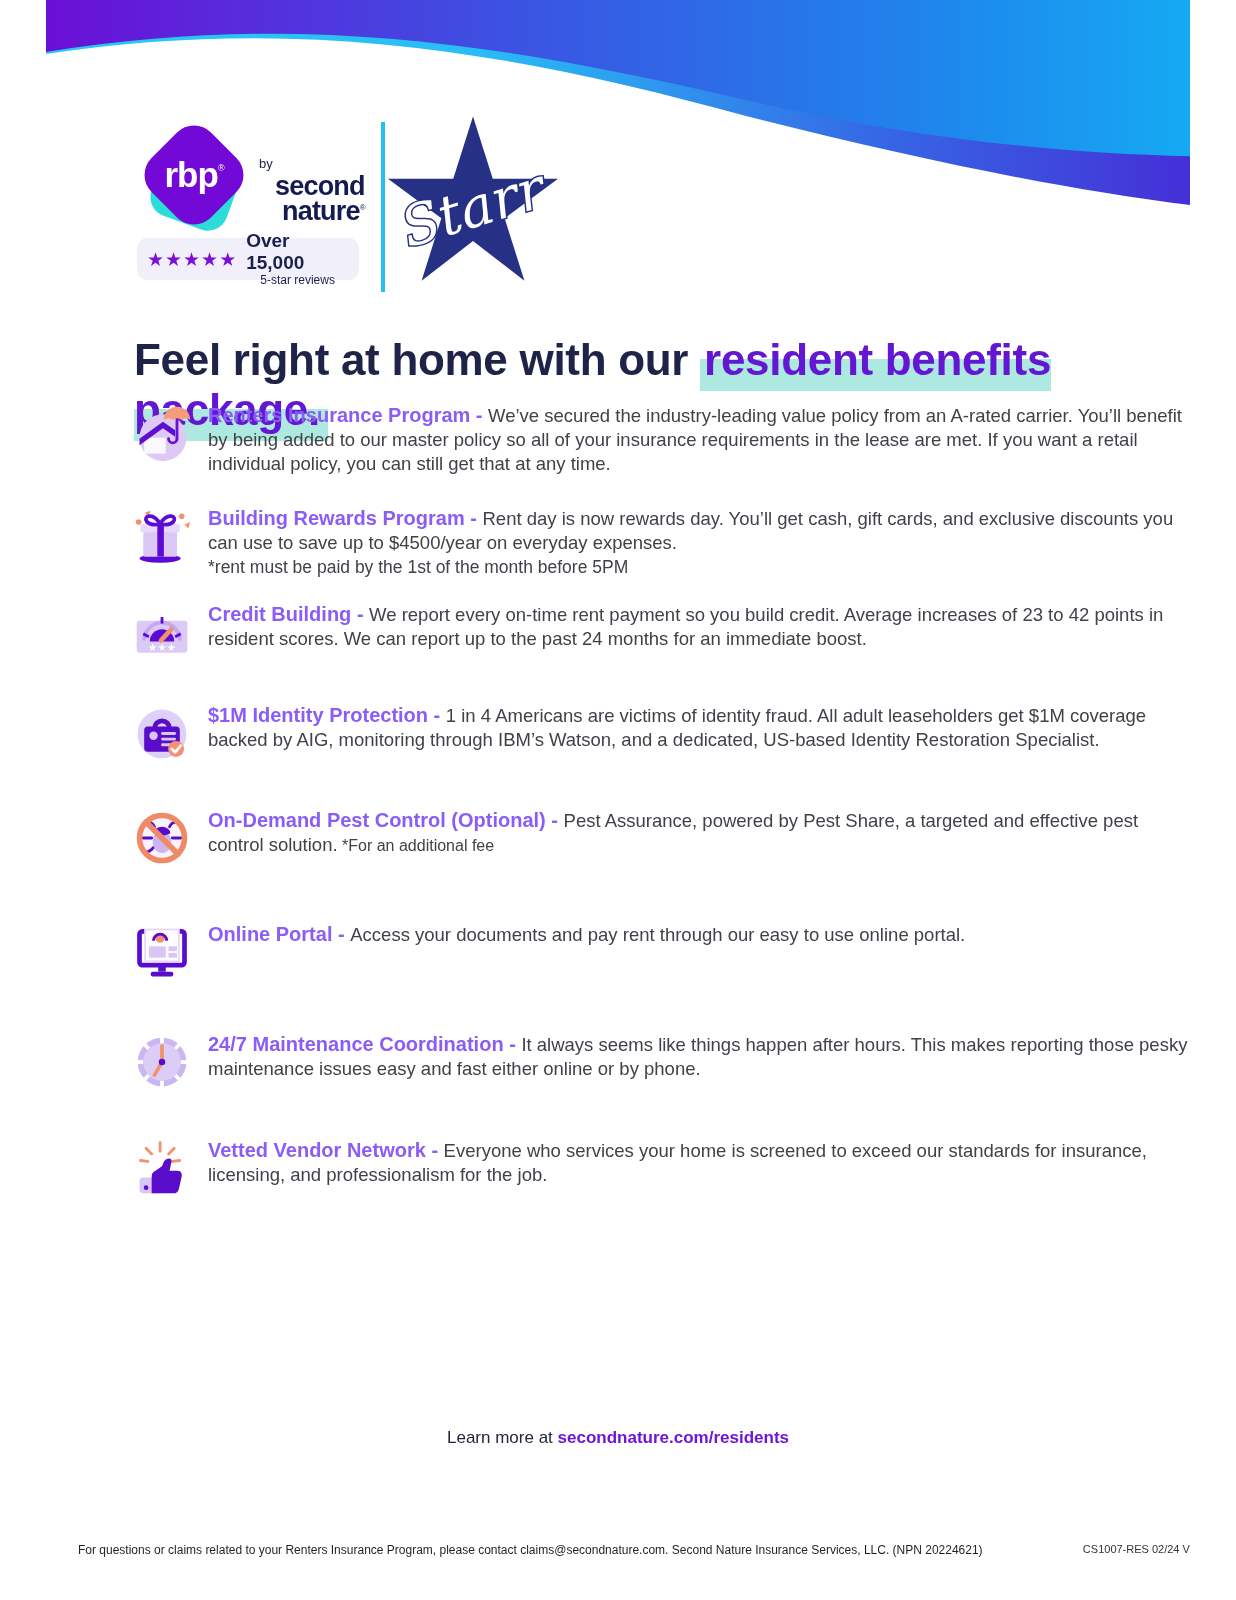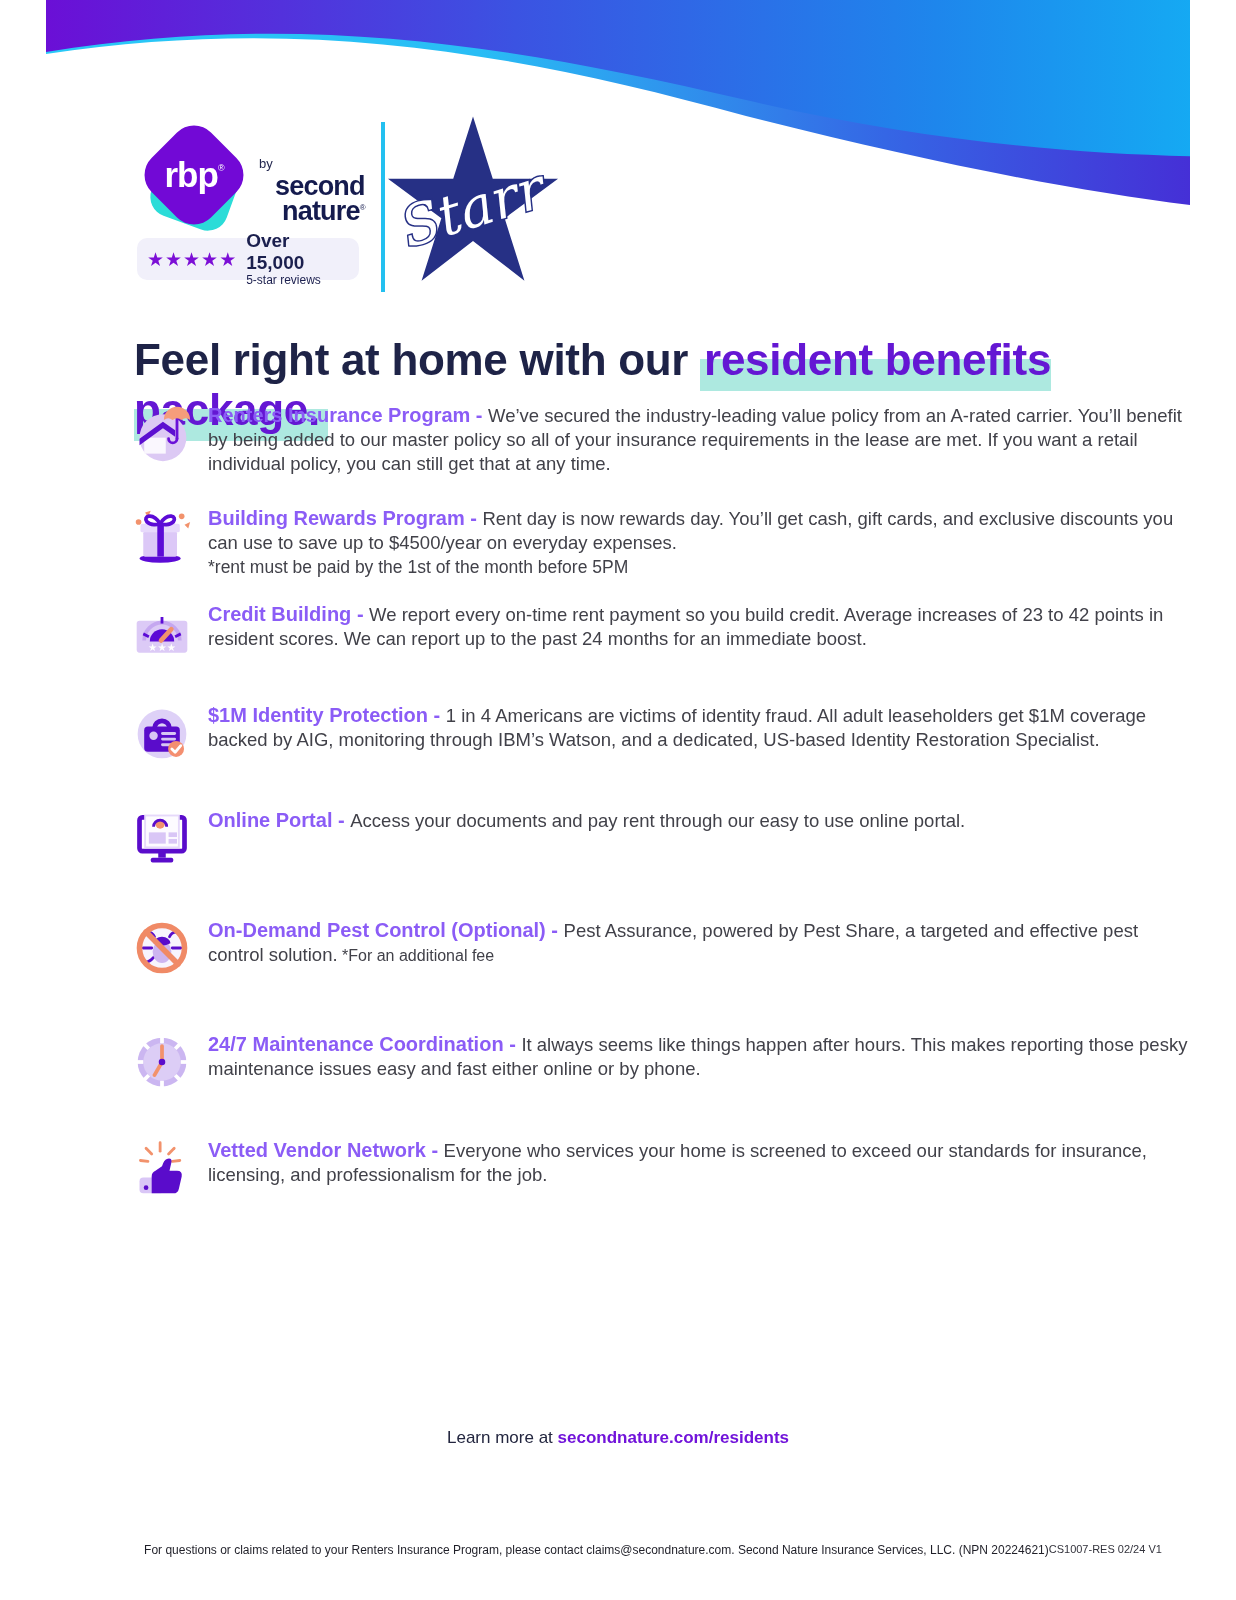--- a/index.html
+++ b/index.html
@@ -21,21 +21,21 @@
   .byline { position:absolute; left:213px; top:156px; width:120px; }
   .byline .by { font-size:13px; color:#23274f; font-weight:500; vertical-align:top; margin-right:7px; }
   .brand { display:inline-block; color:#151b4e; font-weight:800; font-size:27px; line-height:0.92; letter-spacing:-0.8px;margin-left:16px; }
   .brand .l2 { margin-left:7px; }
   .brand sup { font-size:8px; font-weight:400; }
 
   .review-badge { position:absolute; left:91px; top:238px; width:222px; height:42px; background:#f1f0fa; border-radius:10px; display:flex; align-items:center; padding:0 10px; gap:9px; }
   .stars { color:#7c0fd6; font-size:19px; letter-spacing:1px; line-height:1; white-space:nowrap; }
   .review-text { display:flex; flex-direction:column; justify-content:center; }
   .review-text .r1 { font-size:19px; font-weight:700; color:#1b1f4e; line-height:1.15; }
-  .review-text .r2 { font-size:12px; color:#1b1f4e; line-height:1.15; }
+  .review-text .r2 { font-size:12px; color:#1b1f4e; line-height:1.15;text-align:center; }
 
   .divider { position:absolute; left:335px; top:122px; width:4px; height:170px; background:#23c0f0; }
 
   .starr-logo { position:absolute; left:338px; top:112px; width:178px; height:185px; }
 
   
   .headline { position:absolute; left:88px; top:335px; width:1080px; font-size:44px; letter-spacing:-0.3px; }
   .headline .plain { color:#1e2347; font-weight:700; }
   .headline .hl { color:#6417d3; font-weight:800; padding:0 8px 7px 4px; background:linear-gradient(to bottom, rgba(0,0,0,0) 42%, #ade9e0 42%); }
 
@@ -46,21 +46,21 @@
   .benefit .txt { margin-left:15px; font-size:18.5px; color:#414149; line-height:24px; }
   .benefit .txt b { font-size:20px; color:#8b5cf6; font-weight:700; }
   .benefit .note { font-size:17.5px; color:#414149; line-height:24px; }
   .benefit .note-inline { font-size:16px; color:#414149; }
   .mb1{margin-bottom:30px;} .mb2{margin-bottom:23px;} .mb3{margin-bottom:41px;} .mb4{margin-bottom:45px;}
   .mb5{margin-bottom:54px;} .mb6{margin-bottom:50px;} .mb7{margin-bottom:46px;}
 
   
   .learn-more { position:absolute; left:0; top:1428px; width:100%; text-align:center; font-size:17px; color:#23263f; }
   .learn-more .link { color:#7113da; font-weight:700; }
-  .legal-row { position:absolute; left:48px; top:1543px; width:1118px; display:flex; justify-content:center; align-items:flex-start; }
+  .legal-row { position:absolute; left:32px; top:1543px; width:1118px; display:flex; justify-content:space-between; align-items:flex-start; }
   .legal { font-size:12px; color:#1f1f28; }
   .doc-code { font-size:11px; color:#33333c; white-space:nowrap; }
 </style>
 </head>
 <body>
 
 <div class="page">
 
   <div class="wave-wrap">
     <svg viewBox="0 0 1236 230" preserveAspectRatio="none">
@@ -180,49 +180,49 @@
           <rect x="31" y="31" width="16" height="3" rx="1.5" fill="#d8c6f4"></rect>
           <rect x="31" y="37" width="16" height="3" rx="1.5" fill="#d8c6f4"></rect>
           <rect x="31" y="43" width="12" height="3" rx="1.5" fill="#d8c6f4"></rect>
           <circle cx="47" cy="49" r="8.5" fill="#f48f70"></circle>
           <path d="M42.5,49 l3.5,3.5 l6,-7" stroke="#ffffff" stroke-width="3" fill="none" stroke-linecap="round" stroke-linejoin="round"></path>
         </svg>
       </div>
       <p class="txt"><b>$1M Identity Protection - </b><span>1 in 4 Americans are victims of identity fraud. All adult leaseholders get $1M coverage backed by AIG, monitoring through IBM’s Watson, and a dedicated, US-based Identity Restoration Specialist.</span></p>
     </div>
 
+    <div class="benefit mb5">
+      <div class="icon-col">
+        <svg width="60" height="60" viewBox="0 0 64 64">
+          <circle cx="32" cy="32" r="26" fill="#f7f4fd"></circle>
+          <path d="M24,20 q-2,-5 -7,-5 M40,20 q2,-5 7,-5 M21,32 h-9 M43,32 h9 M23,42 q-4,5 -9,5 M41,42 q4,5 9,5" stroke="#5a0ccb" stroke-width="3" fill="none" stroke-linecap="round"></path>
+          <ellipse cx="32" cy="36" rx="10" ry="12" fill="#cdb5f0"></ellipse>
+          <path d="M23,27 a9,7 0 0 1 18,0 q-9,5 -18,0 z" fill="#5a0ccb"></path>
+          <circle cx="32" cy="32" r="24" stroke="#f08a66" stroke-width="6" fill="none"></circle>
+          <line x1="15" y1="15" x2="49" y2="49" stroke="#f08a66" stroke-width="6" stroke-linecap="round"></line>
+        </svg>
+      </div>
+      <p class="txt"><b>On-Demand Pest Control (Optional) - </b><span>Pest Assurance, powered by Pest Share, a targeted and effective pest control solution.</span><span class="note-inline"> *For an additional fee</span></p>
+    </div>
+
     <div class="benefit mb6">
       <div class="icon-col">
         <svg width="60" height="60" viewBox="0 0 64 64">
           <rect x="8" y="10" width="48" height="36" rx="3" fill="#ffffff" stroke="#5a0ccb" stroke-width="5"></rect>
           <rect x="14" y="8" width="36" height="34" fill="#fdfbff" stroke="#e6d9fa" stroke-width="2"></rect>
           <circle cx="30" cy="17" r="5" fill="#f2926c"></circle>
           <path d="M23,20 a7,7 0 0 1 14,0" fill="none" stroke="#5a0ccb" stroke-width="3"></path>
           <rect x="18" y="26" width="18" height="12" fill="#d9c6f6"></rect>
           <rect x="39" y="26" width="9" height="5" fill="#d9c6f6"></rect>
           <rect x="39" y="33" width="9" height="5" fill="#d9c6f6"></rect>
           <rect x="28" y="46" width="8" height="7" fill="#5a0ccb"></rect>
           <rect x="20" y="53" width="24" height="5" rx="2" fill="#5a0ccb"></rect>
         </svg>
       </div>
       <p class="txt"><b>Online Portal - </b><span>Access your documents and pay rent through our easy to use online portal.</span></p>
-    </div>
-
-    <div class="benefit mb5">
-      <div class="icon-col">
-        <svg width="60" height="60" viewBox="0 0 64 64">
-          <circle cx="32" cy="32" r="26" fill="#f7f4fd"></circle>
-          <path d="M24,20 q-2,-5 -7,-5 M40,20 q2,-5 7,-5 M21,32 h-9 M43,32 h9 M23,42 q-4,5 -9,5 M41,42 q4,5 9,5" stroke="#5a0ccb" stroke-width="3" fill="none" stroke-linecap="round"></path>
-          <ellipse cx="32" cy="36" rx="10" ry="12" fill="#cdb5f0"></ellipse>
-          <path d="M23,27 a9,7 0 0 1 18,0 q-9,5 -18,0 z" fill="#5a0ccb"></path>
-          <circle cx="32" cy="32" r="24" stroke="#f08a66" stroke-width="6" fill="none"></circle>
-          <line x1="15" y1="15" x2="49" y2="49" stroke="#f08a66" stroke-width="6" stroke-linecap="round"></line>
-        </svg>
-      </div>
-      <p class="txt"><b>On-Demand Pest Control (Optional) - </b><span>Pest Assurance, powered by Pest Share, a targeted and effective pest control solution.</span><span class="note-inline"> *For an additional fee</span></p>
     </div>
 
     <div class="benefit mb7">
       <div class="icon-col">
         <svg width="60" height="60" viewBox="0 0 64 64">
           <circle cx="32" cy="32" r="26" fill="#cbb6f1"></circle>
           <circle cx="32" cy="32" r="20" fill="#dccdf6"></circle>
           <g stroke="#ffffff" stroke-width="4">
             <line x1="32" y1="4" x2="32" y2="12"></line>
               <line x1="32" y1="52" x2="32" y2="60"></line>

